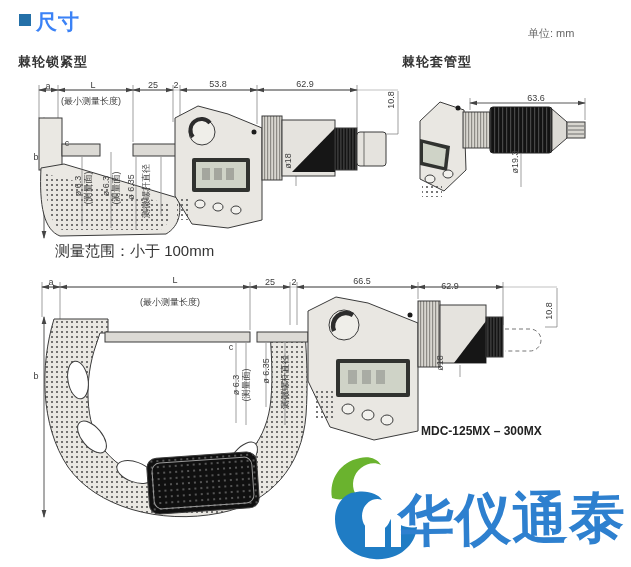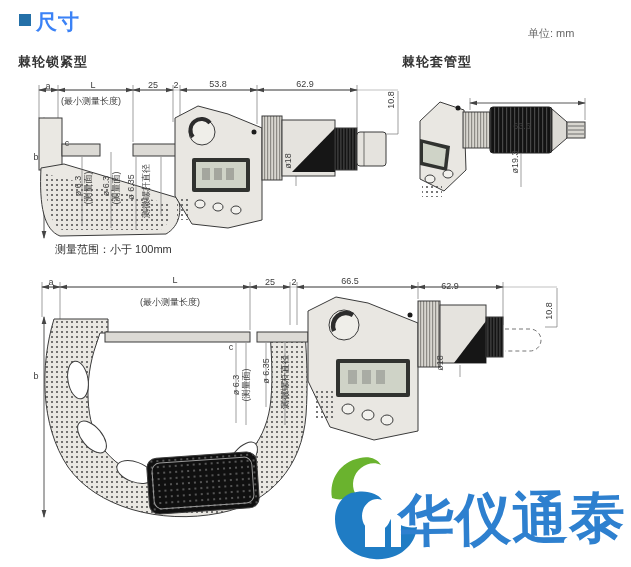--- a/index.html
+++ b/index.html
@@ -8,21 +8,21 @@
   .abs{position:absolute;}
   .title{font-size:21px;font-weight:bold;color:#3b82f6;letter-spacing:1px;}
   .marker{width:12px;height:12px;background:#2470a8;}
   .seclabel{font-size:13px;font-weight:bold;color:#333;letter-spacing:1px;}
   .unit{font-size:11px;color:#666;}
   .dim{position:absolute;font-size:9px;color:#3d3d3d;white-space:nowrap;
        transform:translate(-50%,-50%);line-height:10px;}
   .dimv{position:absolute;font-size:9px;color:#3d3d3d;white-space:nowrap;width:90px;height:11px;
         line-height:11px;text-align:center;transform:translate(-50%,-50%) rotate(-90deg);}
   .note{font-size:9px;}
-  .range{position:absolute;font-size:11px;color:#333;white-space:nowrap;}
+  .range{position:absolute;font-size:15px;color:#333;white-space:nowrap;}
   .model{position:absolute;font-size:12px;font-weight:bold;color:#222;white-space:nowrap;}
   .wmtext{position:absolute;font-size:56px;font-weight:900;color:#2e80cf;white-space:nowrap;
           letter-spacing:1px;transform:rotate(-1deg);}
   svg{position:absolute;overflow:visible;}
   .thin{stroke:#777;stroke-width:.7;}
 </style>
 </head>
 <body>
 
 <div id="canvas">
@@ -171,21 +171,21 @@
       <line x1="148" y1="39" x2="164" y2="39"></line>
     </g>
 
     <line x1="50" y1="8" x2="165" y2="8" stroke="#444" stroke-width=".9" marker-start="url(#ar2)" marker-end="url(#ar2)"></line>
     <g class="thin" stroke="#777">
       <line x1="50" y1="3" x2="50" y2="15"></line>
         <line x1="165" y1="3" x2="165" y2="25"></line>
       <line x1="101" y1="58" x2="101" y2="92"></line>
     </g>
   </svg>
-  <div class="dim" style="left:522px;top:98px;margin-top:28px;">63.6</div>
+  <div class="dim" style="left:536px;top:98px;">63.6</div>
   <div class="dimv" style="left:515px;top:162px;">ø19.3</div>
 
   <svg class="abs" style="left:30px;top:275px;" width="560" height="262" viewBox="0 0 560 262">
     <defs>
       <marker id="ar3" markerWidth="9" markerHeight="7" refX="8" refY="3.5" orient="auto-start-reverse">
         <path d="M9,3.5 L0,0.8 L0,6.2 Z" fill="#444"></path>
       </marker>
       <pattern id="dots3" width="5" height="5" patternUnits="userSpaceOnUse">
         <circle cx="2" cy="2" r="1" fill="#4a4a4a"></circle>
       </pattern>
@@ -279,30 +279,31 @@
     <rect x="456" y="42" width="17" height="40" fill="url(#rknurl3)" stroke="#3b3b3b"></rect>
 
     <path d="M475,54 H500 A11,11 0 0 1 500,76 H475" fill="none" stroke="#777" stroke-width="1" stroke-dasharray="4,3"></path>
   </svg>
 
   <div class="dim" style="left:51px;top:282px;">a</div>
   <div class="dim" style="left:175px;top:280px;">L</div>
   <div class="dim note" style="left:170px;top:302px;">(最小测量长度)</div>
   <div class="dim" style="left:270px;top:282px;">25</div>
   <div class="dim" style="left:294px;top:282px;">2</div>
-  <div class="dim" style="left:350px;top:281px;">66.5</div>
+  <div class="dim" style="left:362px;top:281px;">66.5</div>
   <div class="dim" style="left:450px;top:286px;">62.9</div>
   <div class="dim" style="left:36px;top:376px;">b</div>
   <div class="dim" style="left:231px;top:347px;">c</div>
   <div class="dimv" style="left:236px;top:385px;">ø 6.3</div>
   <div class="dimv" style="left:246px;top:385px;">(测量面)</div>
   <div class="dimv" style="left:266px;top:371px;">ø 6.35</div>
   <div class="dimv" style="left:285px;top:382px;">测微螺杆直径</div>
   <div class="dimv" style="left:440px;top:363px;">ø18</div>
   <div class="dimv" style="left:549px;top:311px;">10.8</div>
+  <div class="model" style="left:421px;top:424px;">MDC-125MX – 300MX</div>
 
   <svg class="abs" style="left:327px;top:455px;" width="95" height="110" viewBox="0 0 95 110">
     <path d="M33,3 C13,7 2,24 5,43 C13,46 22,44 28,38 C24,30 26,19 34,13 C40,8 48,7 54,10 C50,3 41,1 33,3 Z" fill="#6ab32e"></path>
     <path d="M24,38 C14,42 8,52 8,64 C8,86 24,102 47,104 C70,106 88,92 90,72 C80,74 70,70 64,62
              C62,72 54,78 46,76 C37,74 33,64 36,55 C39,47 47,42 55,45 C51,38 38,34 24,38 Z" fill="#1f7cc4"></path>
     <path d="M38,92 V64 C38,54 52,52 56,60 C60,52 74,54 74,64 V92 H64 V66 C64,62 58,62 58,66 V92 Z" fill="#ffffff"></path>
   </svg>
   <div class="wmtext" style="left:398px;top:482px;">华仪通泰</div>
 
 </div>

